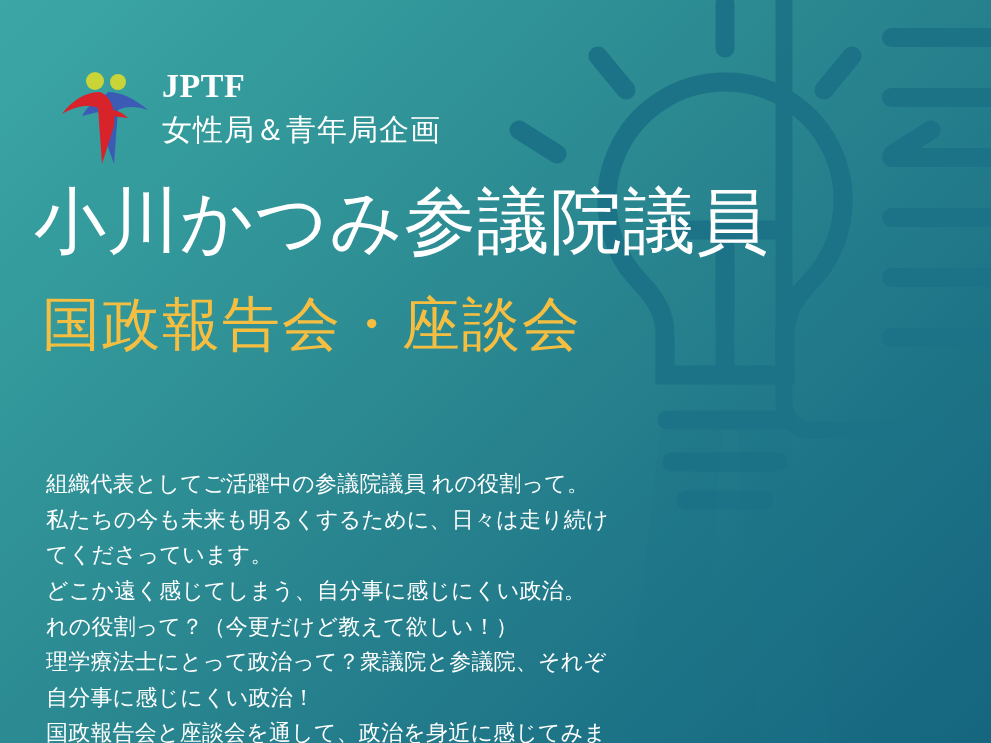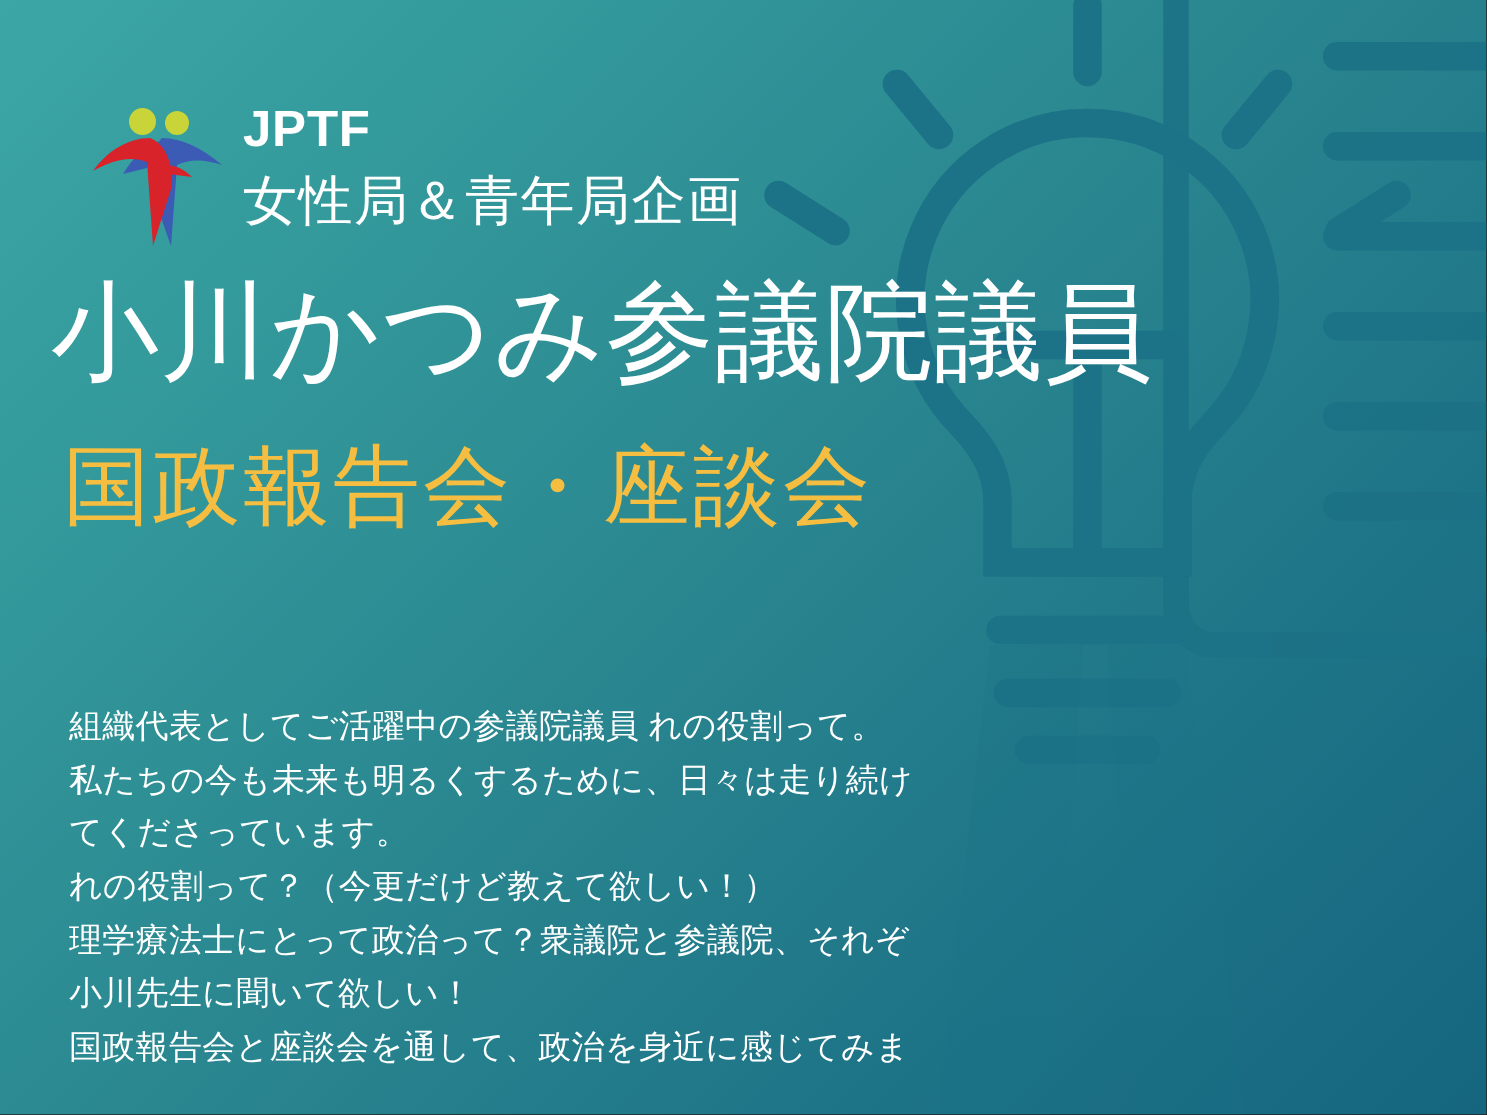--- a/index.html
+++ b/index.html
@@ -6,21 +6,21 @@
     margin: 0;
     padding: 0;
     background: #222;
   }
   .poster {
     position: relative;
     width: 991px;
     height: 743px;
     overflow: hidden;
     background: linear-gradient(135deg, #3CA6A6 0%, #33999B 22%, #2A8790 48%, #1F7688 72%, #15657F 100%);
-    font-family: Liberation Sans, sans-serif;
+    font-family: Liberation Serif, serif;
     -webkit-font-smoothing: antialiased;
   }
 
   
   .bg-art {
     position: absolute;
     inset: 0;
     pointer-events: none;
   }
   .bg-art svg {
@@ -54,21 +54,21 @@
   .brand-name {
     color: #ffffff;
     font-size: 34px;
     font-weight: bold;
     letter-spacing: 0.5px;
     line-height: 1.08;
     margin-top: 2px;
   }
   .brand-sub {
     color: #ffffff;
-    font-size: 36px;
+    font-size: 30px;
     font-weight: 400;
     line-height: 1.25;
     margin-top: 6px;
     letter-spacing: 1px;
   }
 
   
   .headline {
     position: absolute;
     left: 34px;
@@ -184,20 +184,21 @@
   </div>
 
   <div class="headline">小川かつみ参議院議員</div>
 
   <div class="subhead">国政報告会・座談会</div>
 
   <div class="body-copy">
     <div class="line">組織代表としてご活躍中の参議院議員 れの役割って。</div>
     <div class="line">私たちの今も未来も明るくするために、日々は走り続け</div>
     <div class="line">てくださっています。</div>
+    <div class="line">どこか遠く感じてしまう、自分事に感じにくい政治。</div>
     <div class="line">れの役割って？（今更だけど教えて欲しい！）</div>
     <div class="line">理学療法士にとって政治って？衆議院と参議院、それぞ</div>
-    <div class="line">小川先生に聞いて欲しい！</div>
+    <div class="line">自分事に感じにくい政治！</div>
     <div class="line">国政報告会と座談会を通して、政治を身近に感じてみま</div>
 
   </div>
 
 </div>
 
 </body></html>

